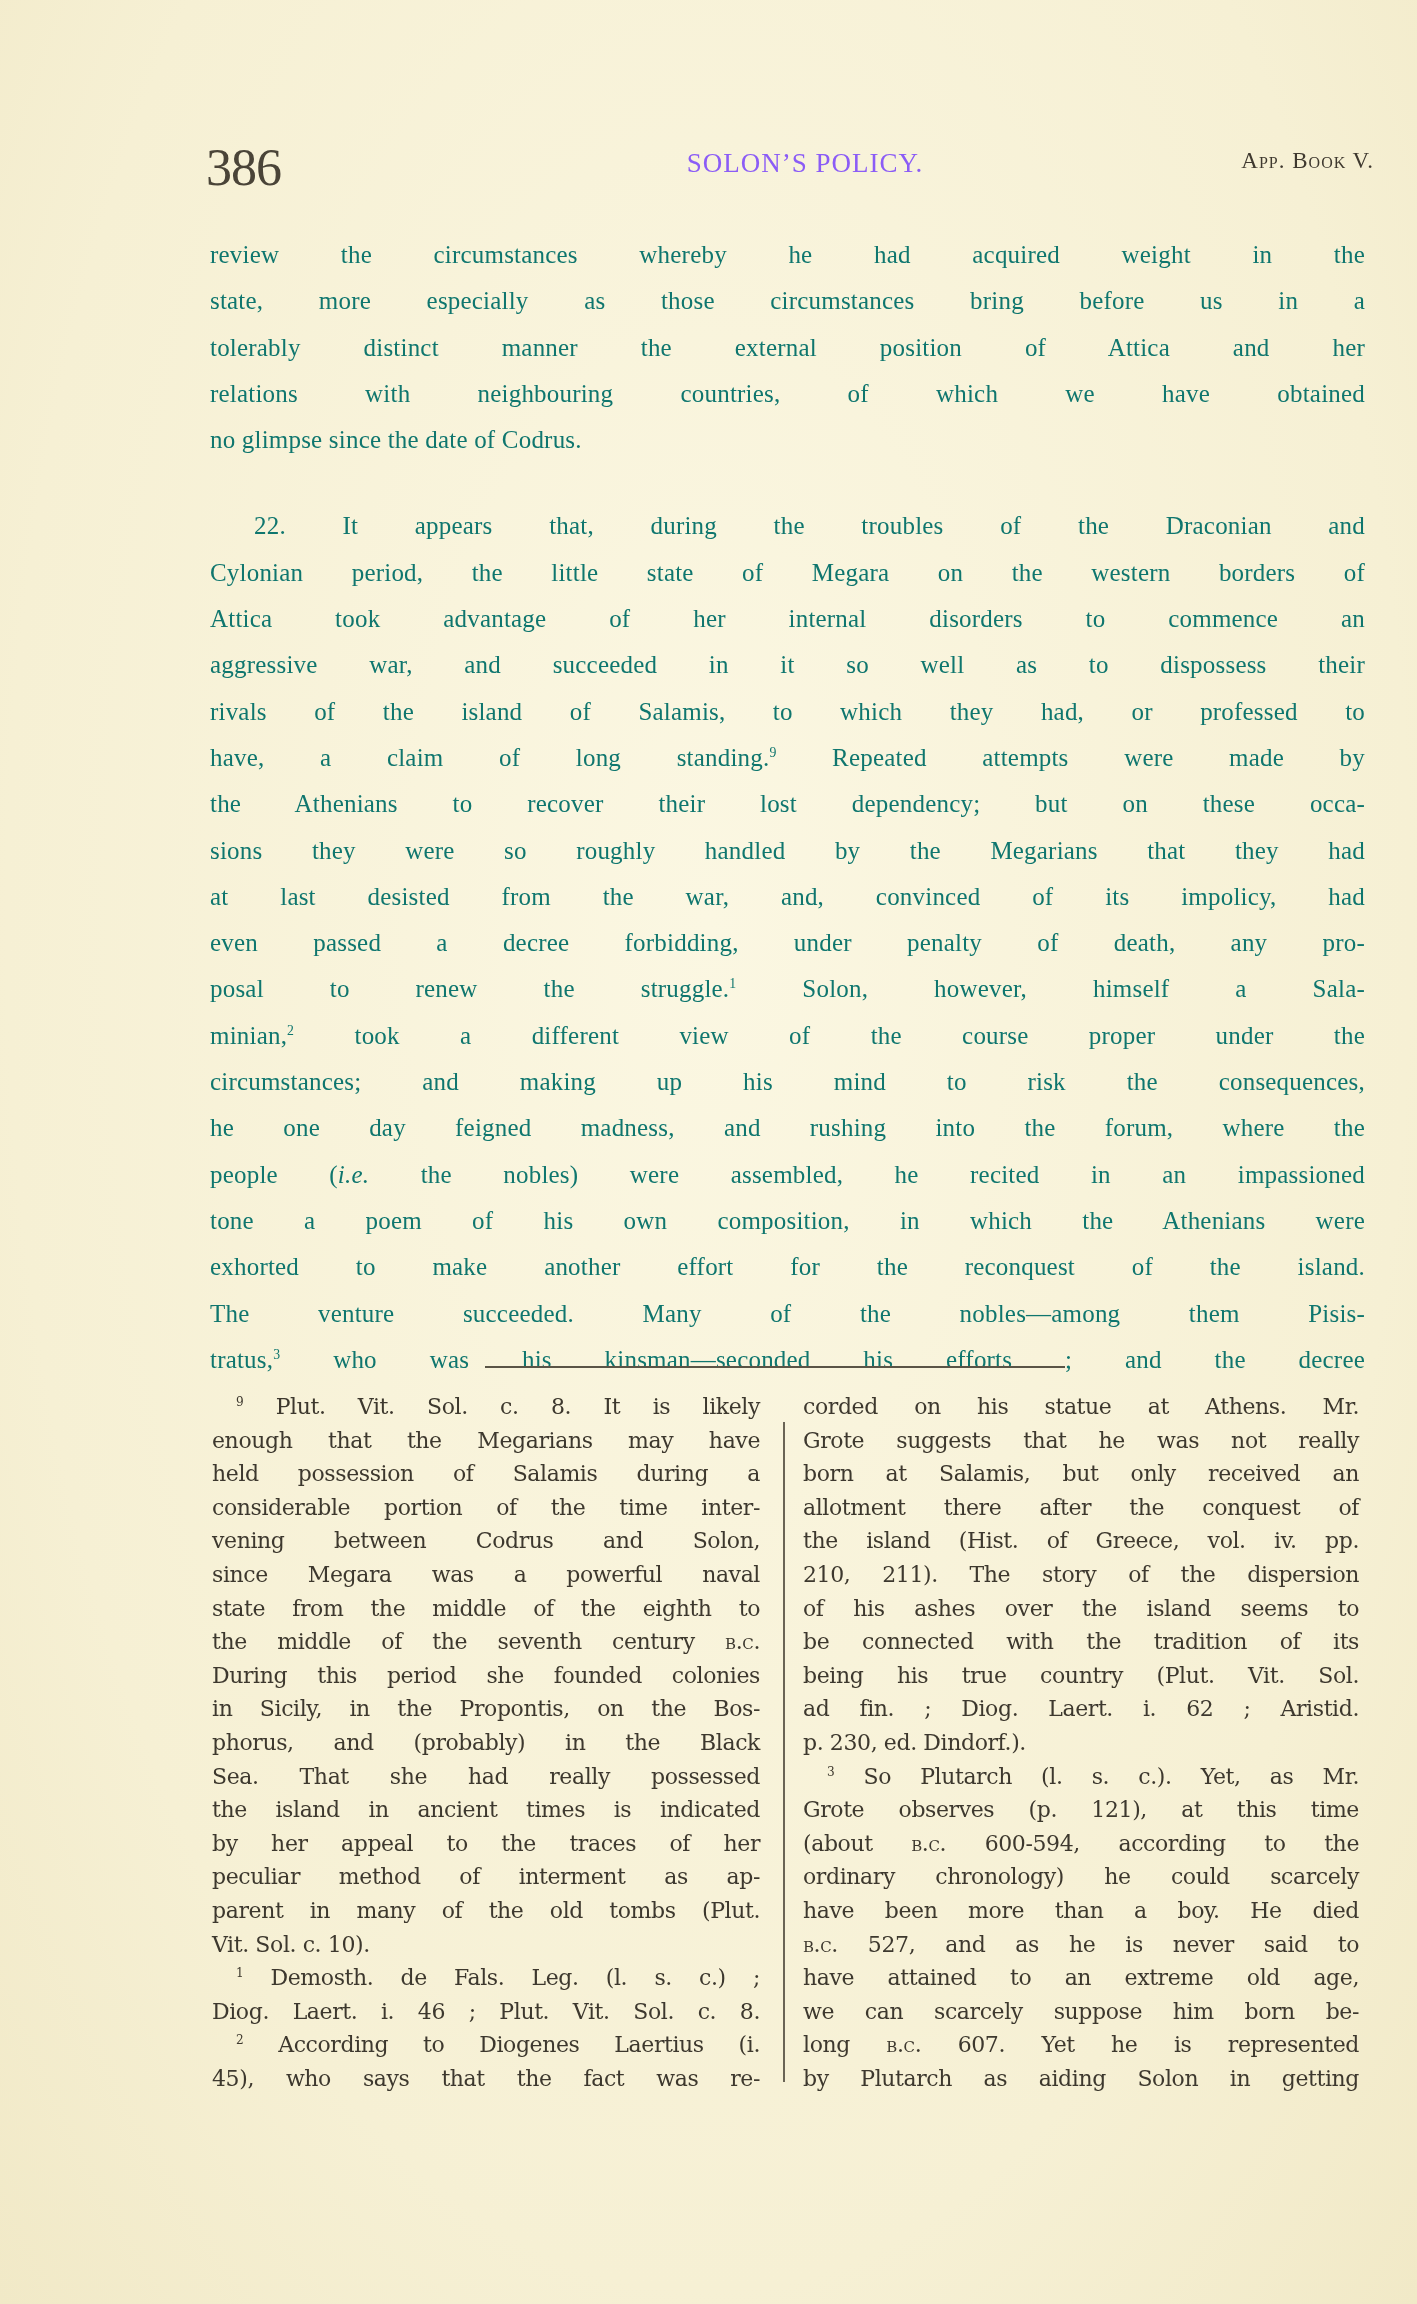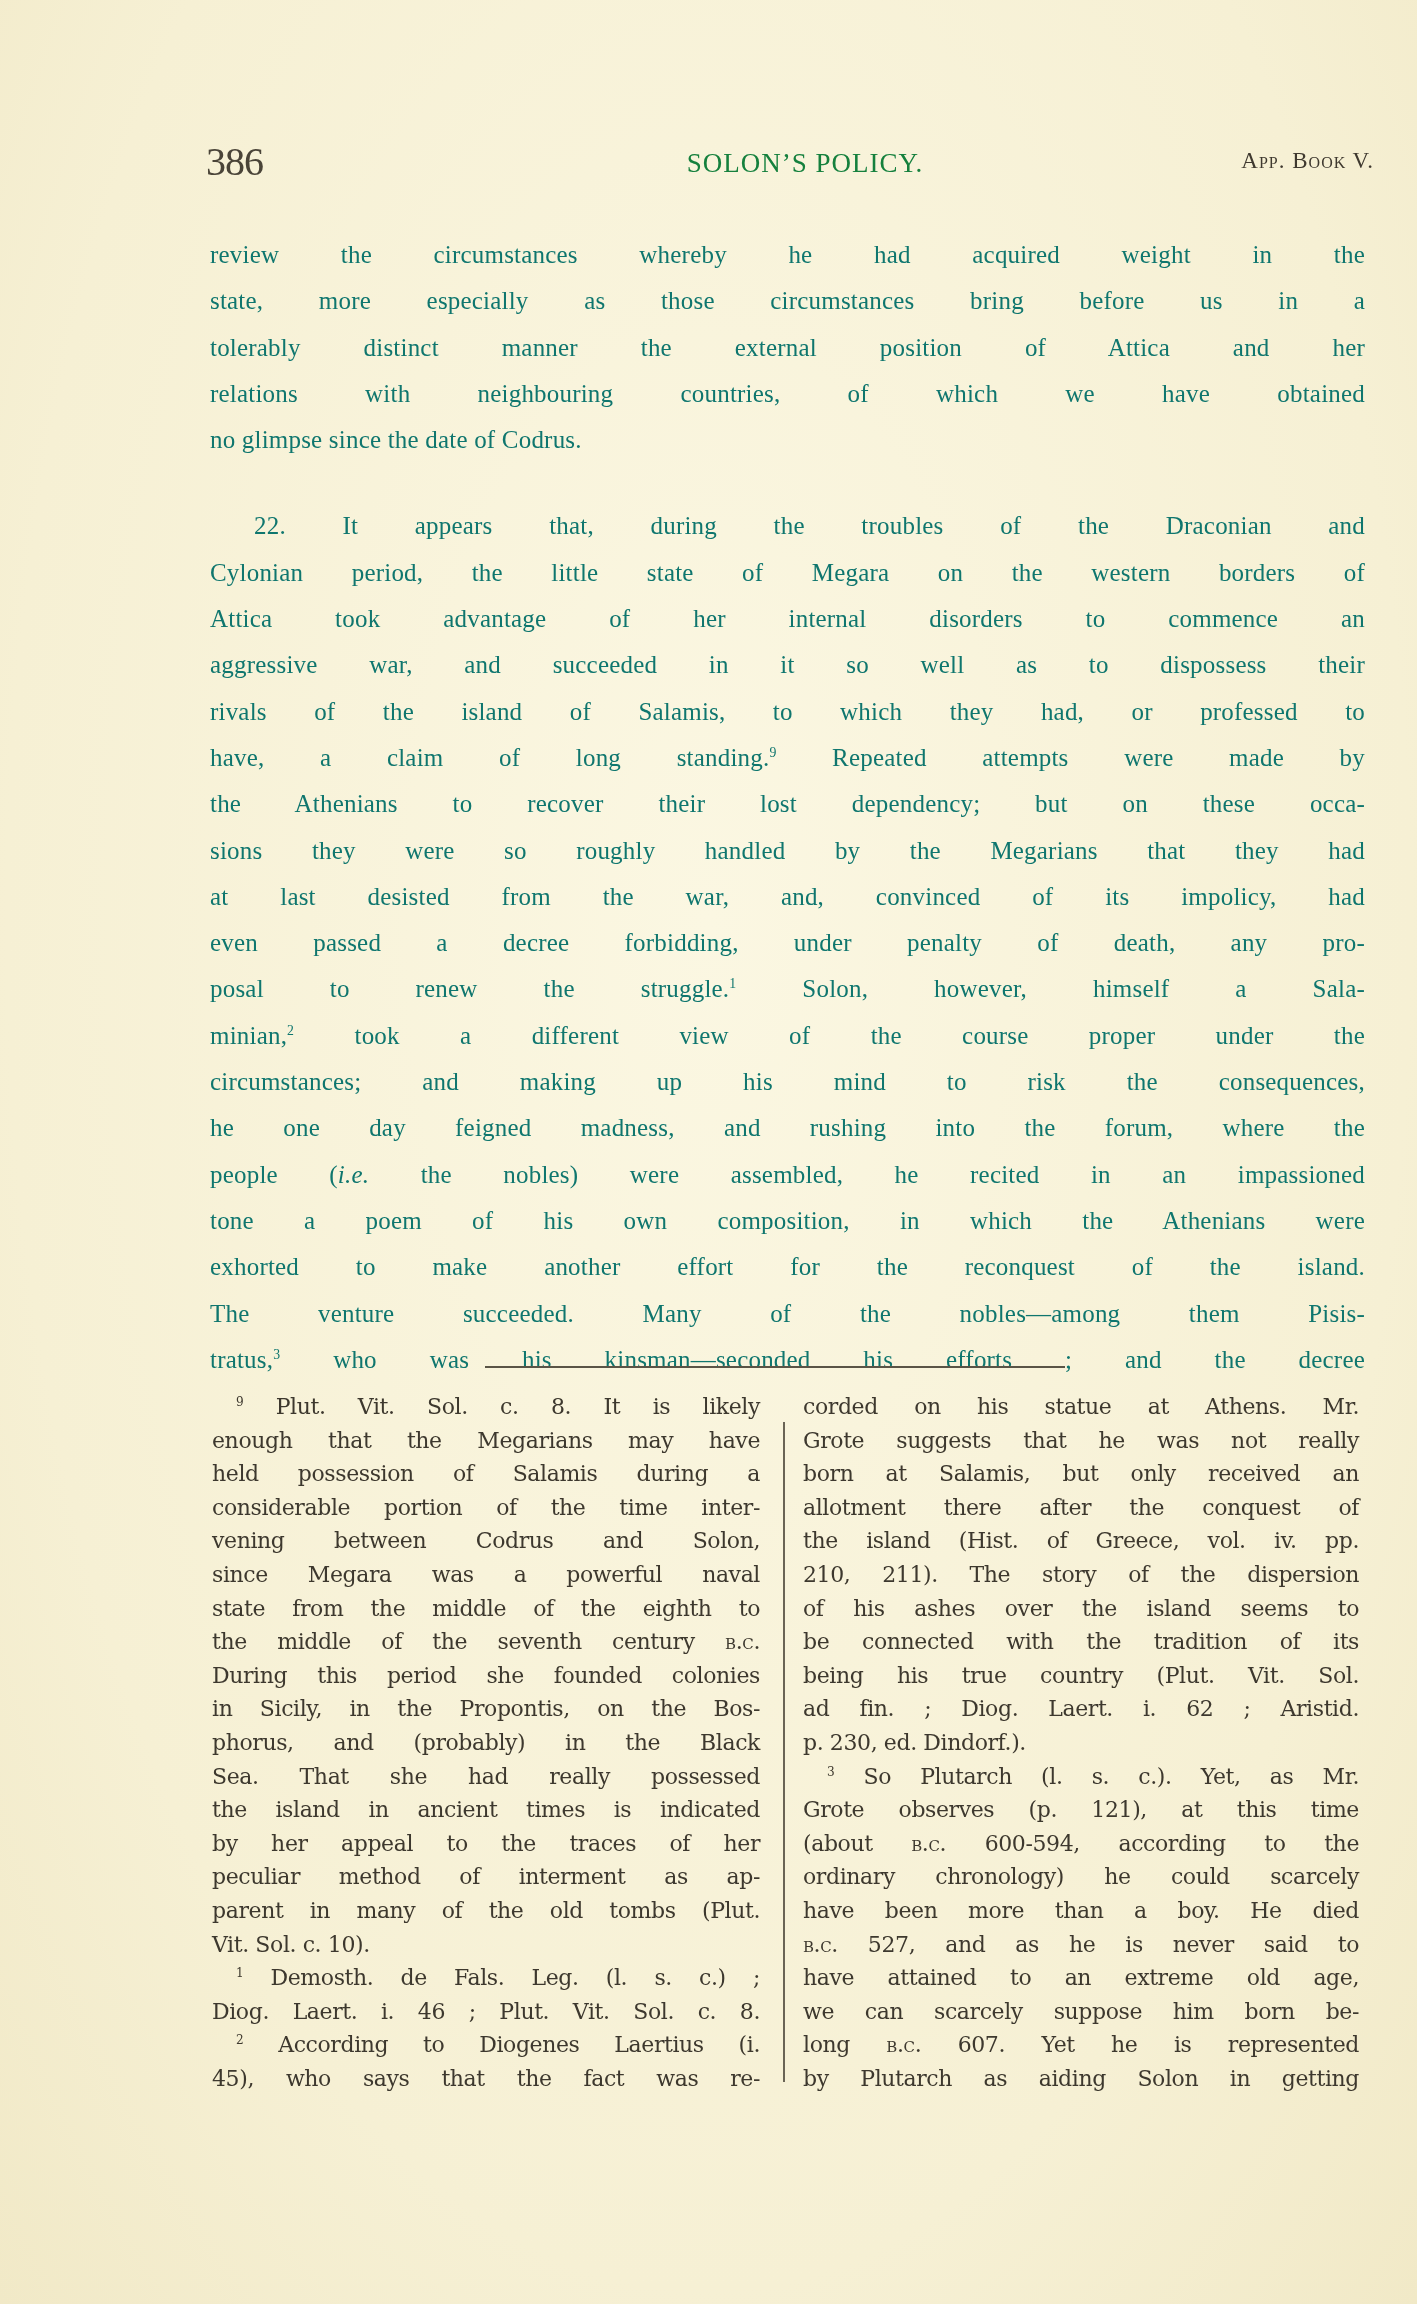--- a/index.html
+++ b/index.html
@@ -18,33 +18,33 @@
     top: 138px;
     left: 206px;
     width: 1168px;
     height: 44px;
   }
   .page-number {
     position: absolute;
     left: 0;
     top: 0;
     font-family: "Liberation Serif", serif;
-    font-size: 40px;
+    font-size: 52px;
     letter-spacing: -1px;
     color: #4a4438;
   }
   .running-title {
     position: absolute;
     left: 0; right: 0;
     text-align: center;
     top: 10px;
     font-family: "Liberation Serif", serif;
     font-size: 27px;
     letter-spacing: 1px;
-    color: #15803d;
+    color: #8b5cf6;
     margin-left: 30px;
   }
   .section-ref {
     position: absolute;
     right: 0;
     top: 10px;
     font-family: "Liberation Serif", serif;
     font-size: 23px;
     font-variant: small-caps;
     letter-spacing: 1px;

